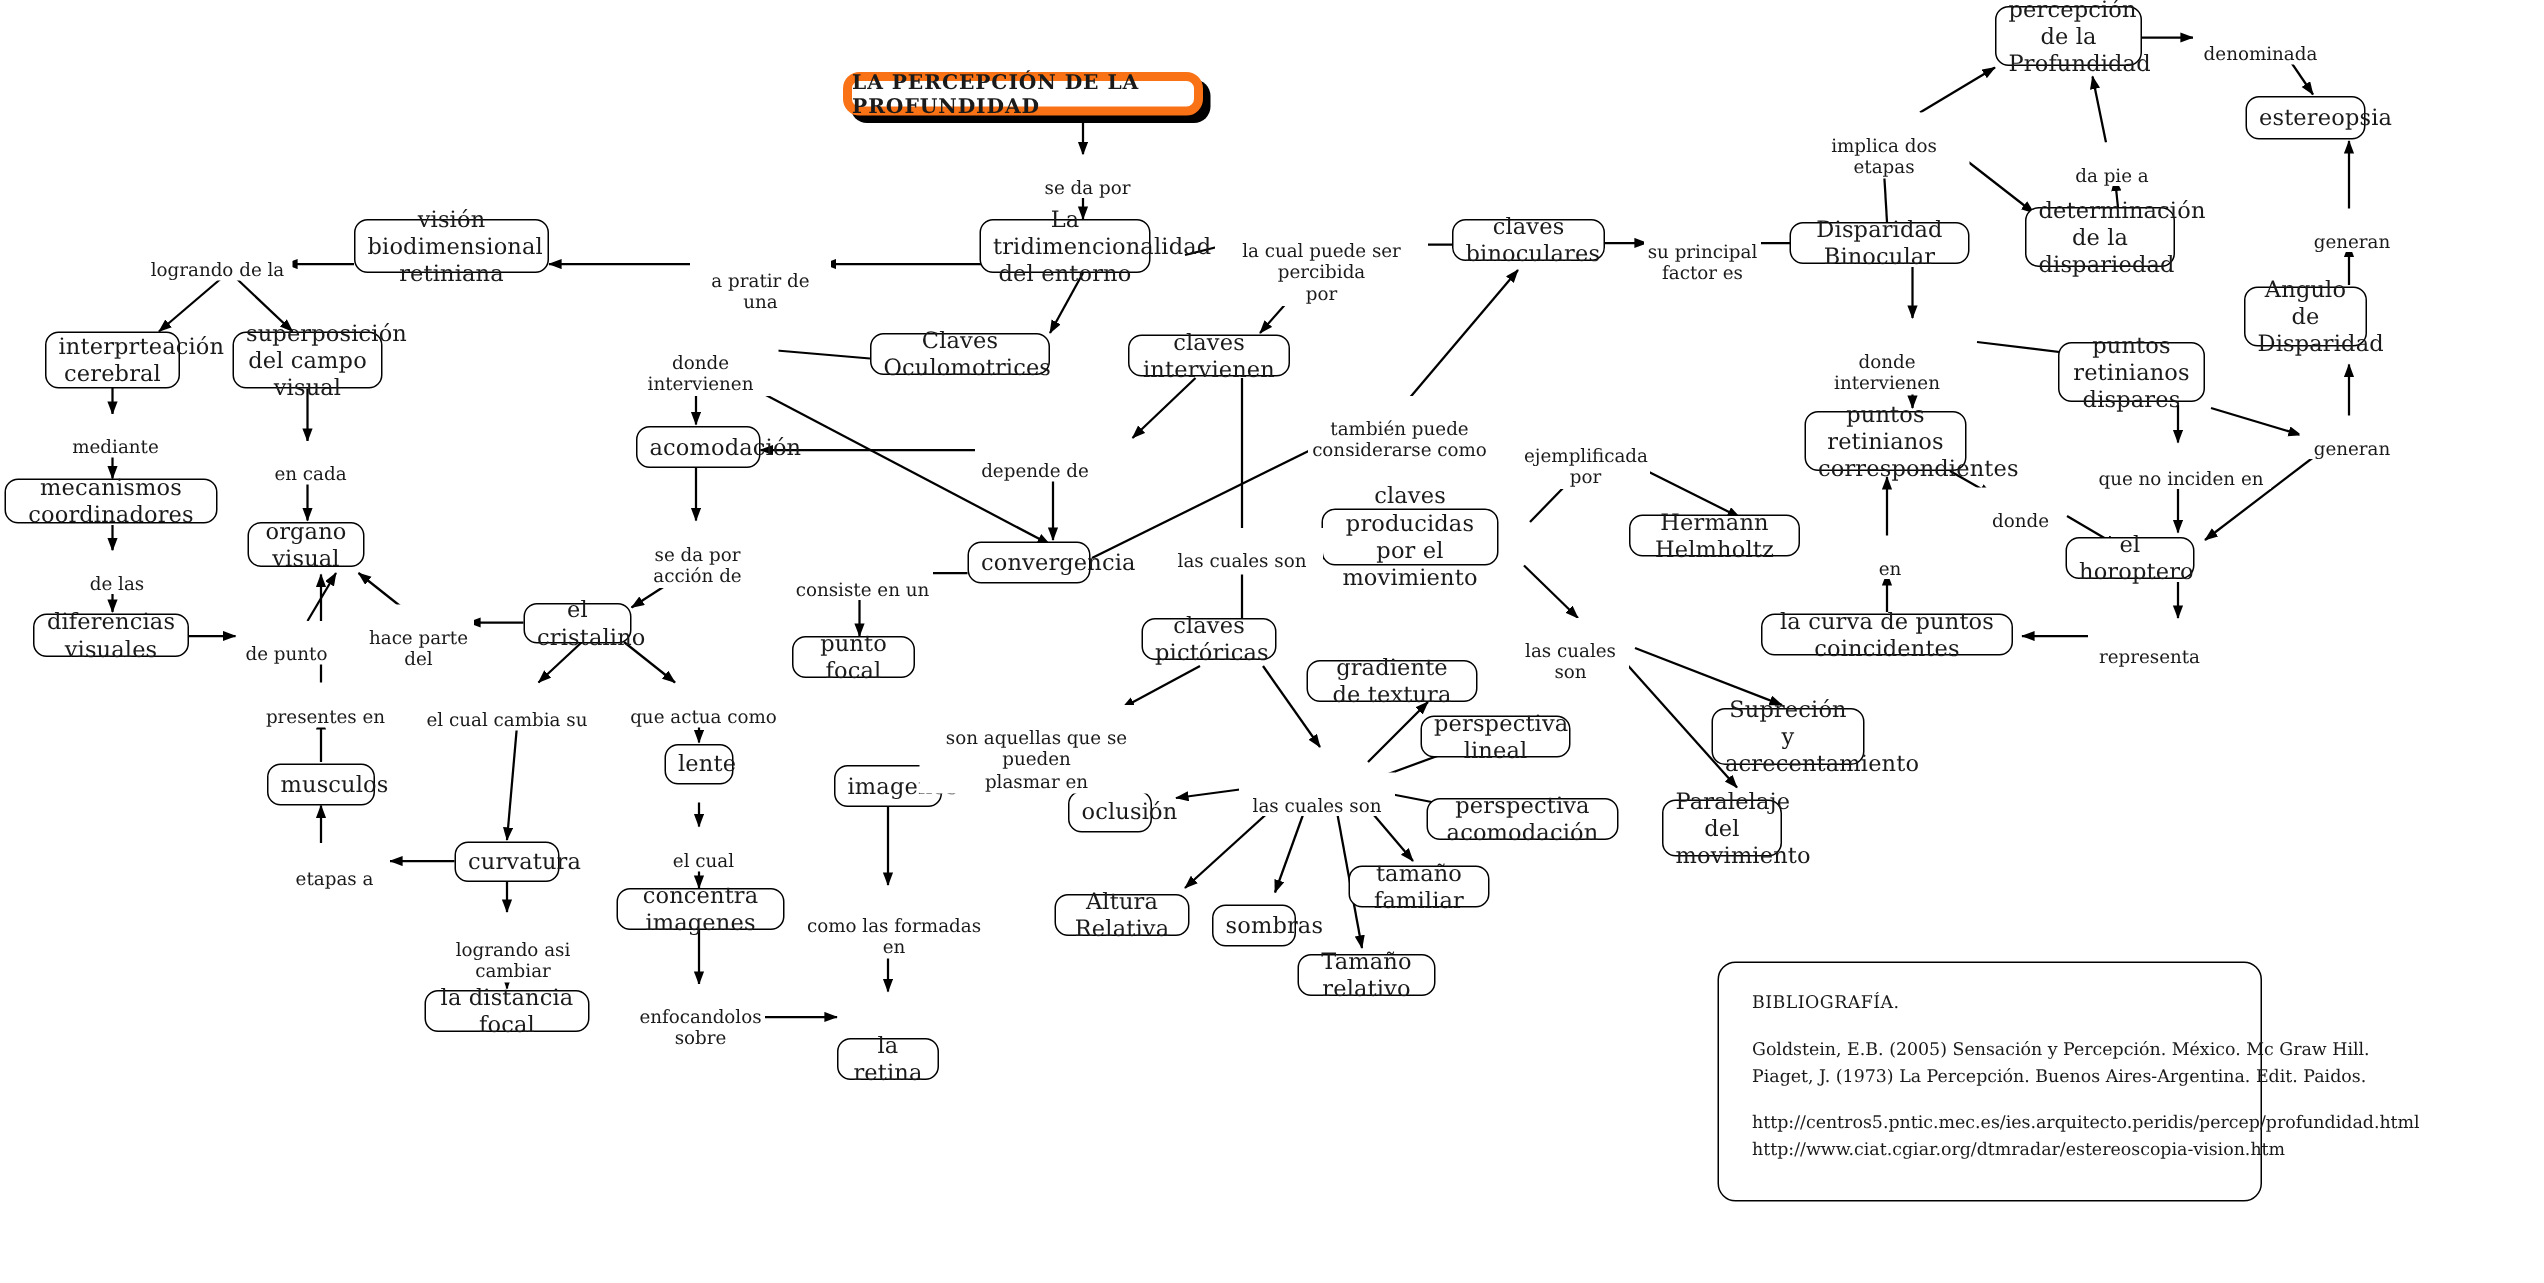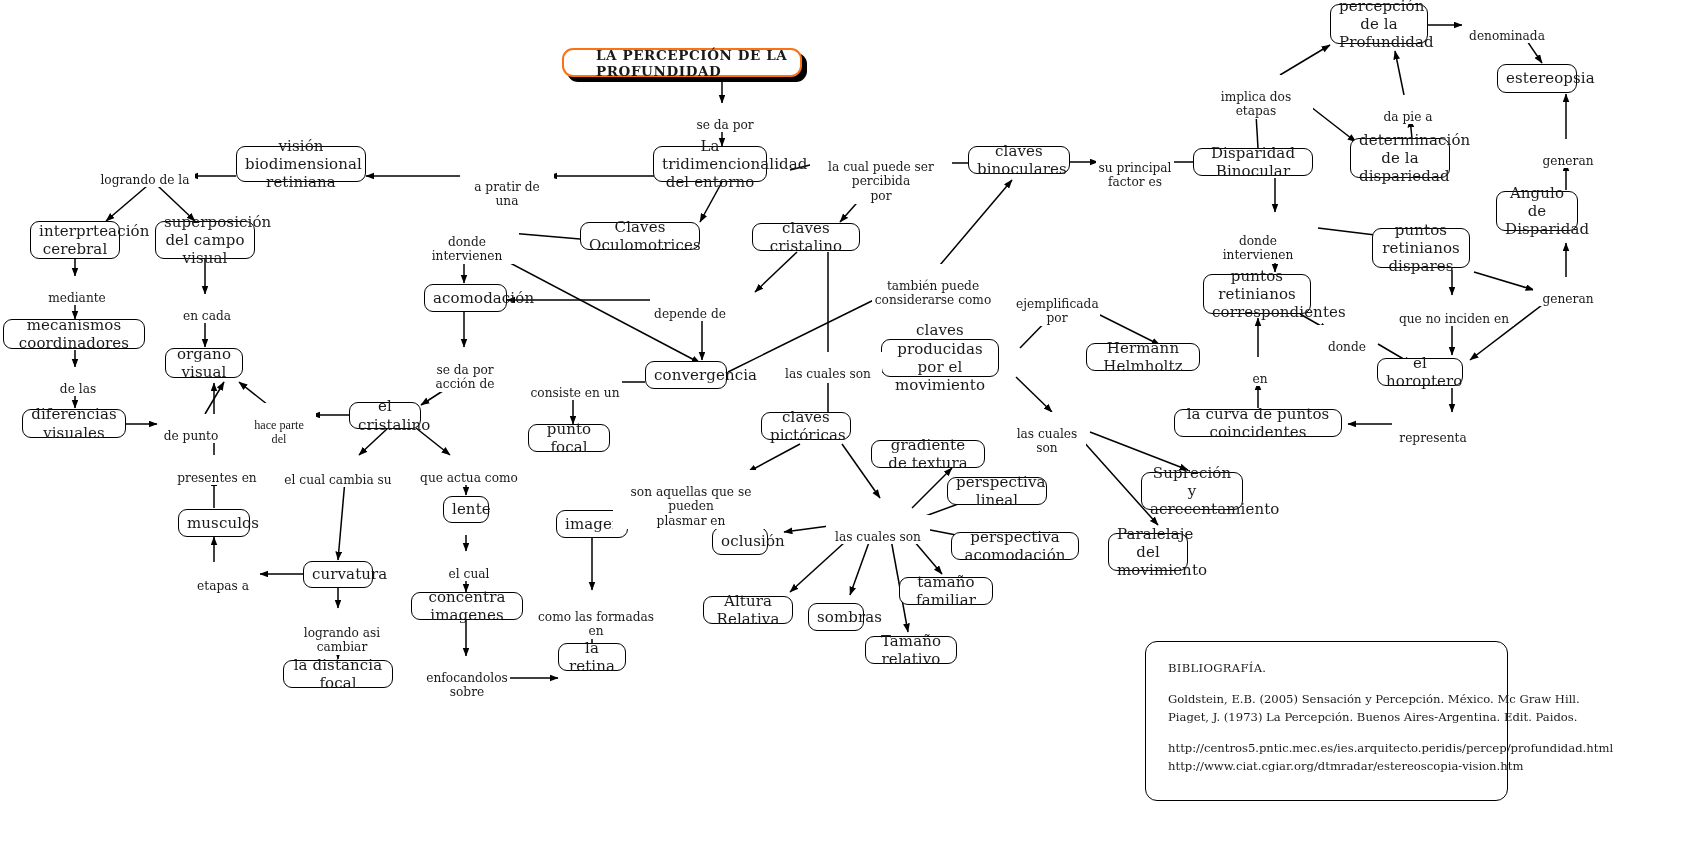--- a/index.html
+++ b/index.html
@@ -25,31 +25,30 @@
     padding:4px 8px;
     letter-spacing:.1px;
     z-index:3;
   }
   .node span{display:block;width:100%;}
 
   
   .title-box{
     position:absolute;
     box-sizing:border-box;
-    border:2px solid #f97316;
+    border:6px solid #f97316;
     border-radius:11px;
     background:#fff;
     display:flex;align-items:center;justify-content:center;
     font-size:13.5px;
     font-variant:small-caps;
     font-weight:700;
     letter-spacing:.6px;
     box-shadow:5px 5px 0 0 #000;
     z-index:4;
-    padding-left:32px;
   }
 
   
   .link-label{
     position:absolute;
     font-size:12.2px;
     line-height:1.2;
     text-align:center;
     color:#1a1a1a;
     white-space:pre-line;
@@ -342,26 +341,26 @@
     </div>
 
   <div class="node" style="left:411px;top:592px;width:112px;height:28px;">
     <span>concentra imagenes</span>
     </div>
 
   <div class="node" style="left:556px;top:510px;width:72px;height:28px;">
     <span>imagenes</span>
     </div>
 
-  <div class="node" style="left:558px;top:643px;width:68px;height:28px;">
+  <div class="node" style="left:558px;top:692px;width:68px;height:28px;">
     <span>la retina</span>
     </div>
 
   <div class="node" style="left:752px;top:223px;width:108px;height:28px;">
-    <span>claves cristalino</span>
+    <span>claves intervienen</span>
     </div>
 
   <div class="node" style="left:761px;top:412px;width:90px;height:28px;">
     <span>claves pictóricas</span>
     </div>
 
   <div class="node" style="left:871px;top:440px;width:114px;height:28px;">
     <span>gradiente de textura</span>
     </div>
 
@@ -469,21 +468,21 @@
 
   <div class="link-label" style="left:158px;top:414px;width:62px;">
     <span>de punto</span></div>
 
   <div class="link-label" style="left:171px;top:456px;width:88px;">
     <span>presentes en</span></div>
 
   <div class="link-label" style="left:186px;top:564px;width:70px;">
     <span>etapas a</span></div>
 
-  <div class="link-label" style="left:242px;top:403px;width:70px;font-family:Liberation Serif, serif;">
+  <div class="link-label" style="left:242px;top:403px;width:70px;">
     <span>hace parte
 del</span></div>
 
   <div class="link-label" style="left:282px;top:458px;width:108px;">
     <span>el cual cambia su</span></div>
 
   <div class="link-label" style="left:281px;top:611px;width:118px;">
     <span>logrando asi cambiar</span></div>
 
   <div class="link-label" style="left:810px;top:145px;width:138px;">

